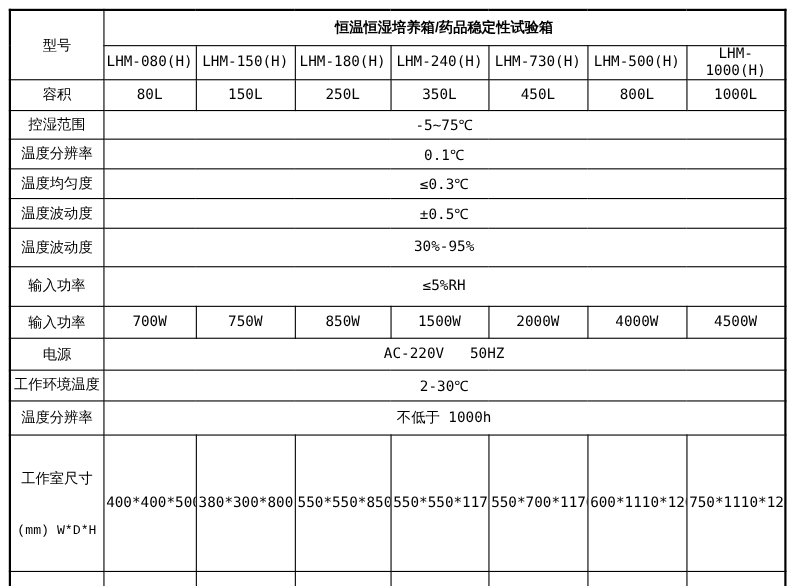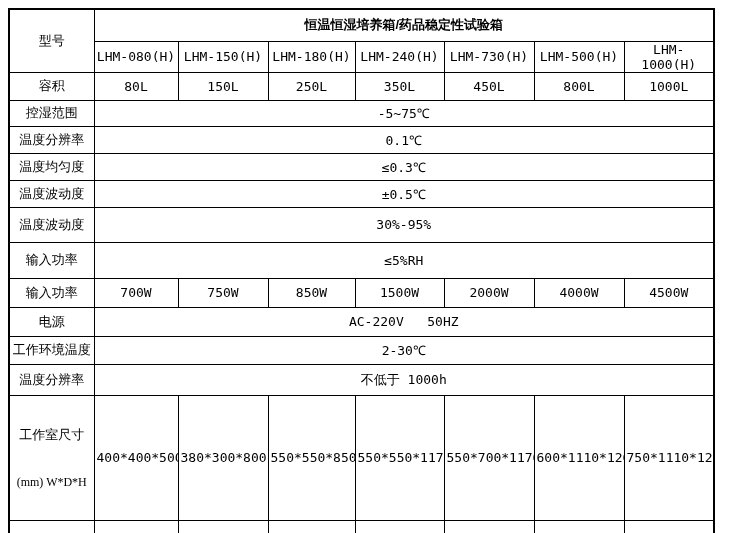--- a/index.html
+++ b/index.html
@@ -41,21 +41,21 @@
     font-family: "Liberation Sans", "DejaVu Sans", sans-serif;
     font-size: 16px;
     font-weight: bold;
   }
   td.value-cell {
     font-size: 13px;
   }
   .sublabel {
     display: block;
     font-size: 12px;
-    font-family: Liberation Serif, serif;
+    font-family: Liberation Mono, monospace;
     margin-top: 1px;
   }
   .label-line {
     display: block;
   }
 </style>
 </head>
 <body>
 
 <div class="spec-table-wrap">

